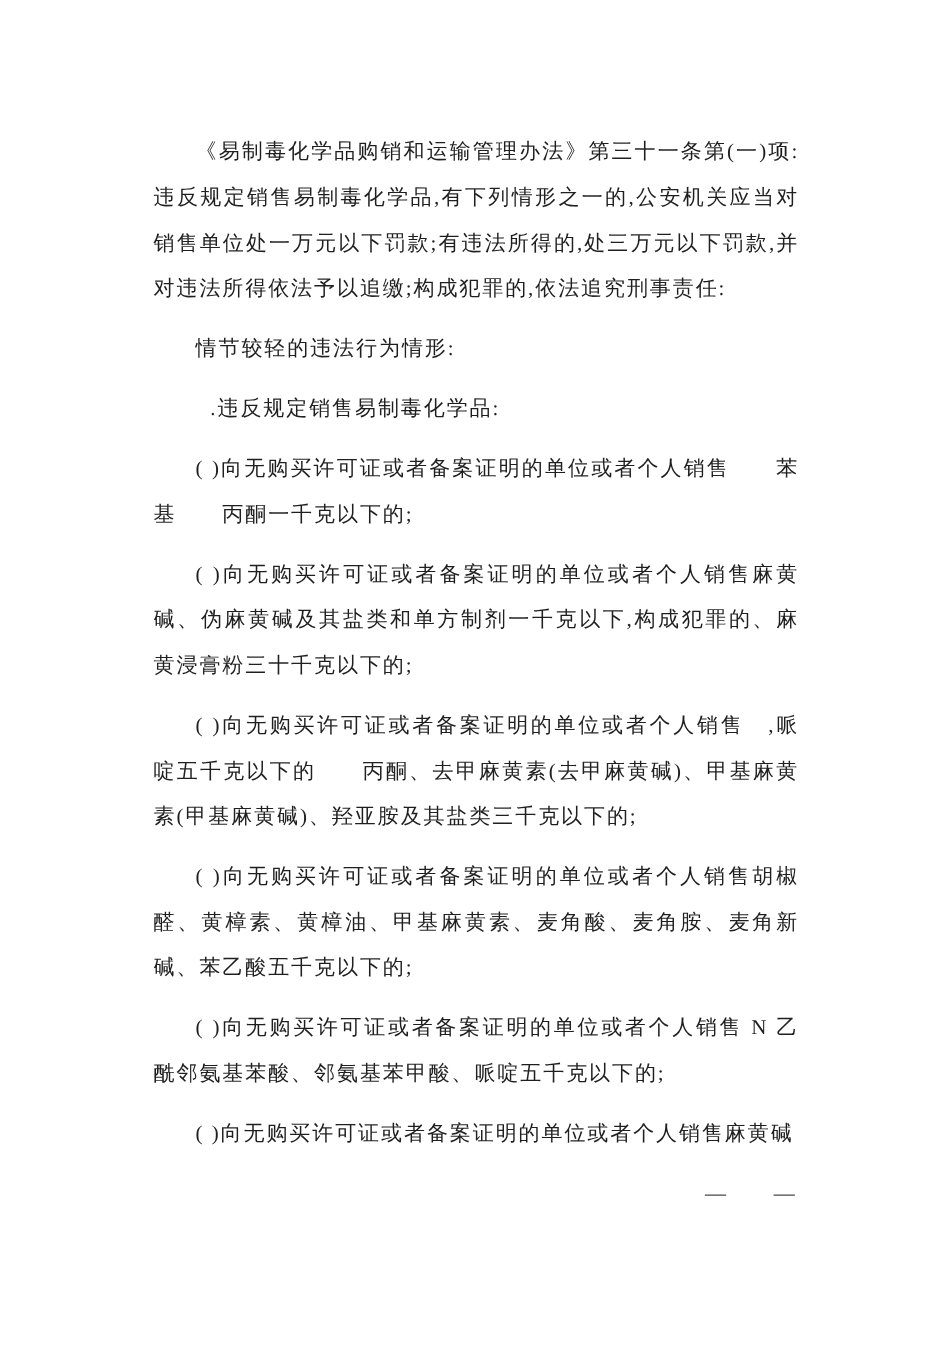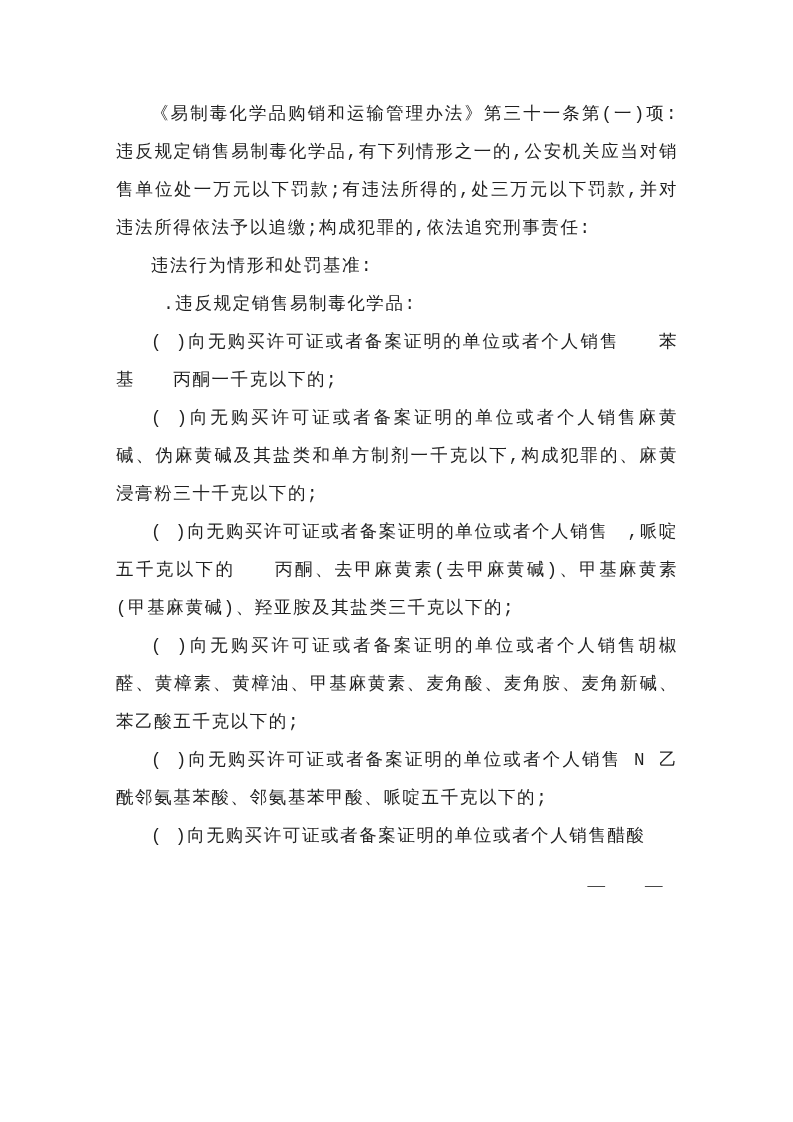--- a/index.html
+++ b/index.html
@@ -15,52 +15,51 @@
     overflow: hidden;
   }
   .page {
     box-sizing: border-box;
     width: 793px;
     height: 1122px;
     padding: 95px 115px 0 116px;
     background: #ffffff;
   }
   .doc-body p {
-    margin: 0;
+    margin: 12px;
     font-size: 17.5px;
     line-height: 38px;
     letter-spacing: 1.6px;
     text-align: justify;
     text-justify: inter-ideograph;
     text-indent: 2em;
     word-break: break-all;
-    font-family: Liberation Mono, monospace;
   }
   .doc-body p.sub-indent {
     text-indent: 2.7em;
   }
   .page-footer {
     margin-top: 10px;
     padding-right: 14px;
     font-size: 17.5px;
     line-height: 38px;
     letter-spacing: 1.6px;
     text-align: right;
     color: #1f1f1f;
   }
 </style>
 </head>
 <body>
 
 <div class="page">
   <div class="doc-body">
     <p>《易制毒化学品购销和运输管理办法》第三十一条第(一)项:违反规定销售易制毒化学品,有下列情形之一的,公安机关应当对销售单位处一万元以下罚款;有违法所得的,处三万元以下罚款,并对违法所得依法予以追缴;构成犯罪的,依法追究刑事责任:</p>
-    <p>违法行为情形和处罚基准:</p>
+    <p>情节较轻的违法行为情形:</p>
     <p class="sub-indent">.违反规定销售易制毒化学品:</p>
     <p>( )向无购买许可证或者备案证明的单位或者个人销售　　苯基　　丙酮一千克以下的;</p>
     <p>( )向无购买许可证或者备案证明的单位或者个人销售麻黄碱、伪麻黄碱及其盐类和单方制剂一千克以下,构成犯罪的、麻黄浸膏粉三十千克以下的;</p>
     <p>( )向无购买许可证或者备案证明的单位或者个人销售　,哌啶五千克以下的　　丙酮、去甲麻黄素(去甲麻黄碱)、甲基麻黄素(甲基麻黄碱)、羟亚胺及其盐类三千克以下的;</p>
     <p>( )向无购买许可证或者备案证明的单位或者个人销售胡椒醛、黄樟素、黄樟油、甲基麻黄素、麦角酸、麦角胺、麦角新碱、苯乙酸五千克以下的;</p>
     <p>( )向无购买许可证或者备案证明的单位或者个人销售 N 乙酰邻氨基苯酸、邻氨基苯甲酸、哌啶五千克以下的;</p>
-    <p>( )向无购买许可证或者备案证明的单位或者个人销售醋酸</p>
+    <p>( )向无购买许可证或者备案证明的单位或者个人销售麻黄碱</p>
   </div>
   <div class="page-footer">—　　—</div>
 </div>
 
 </body></html>

